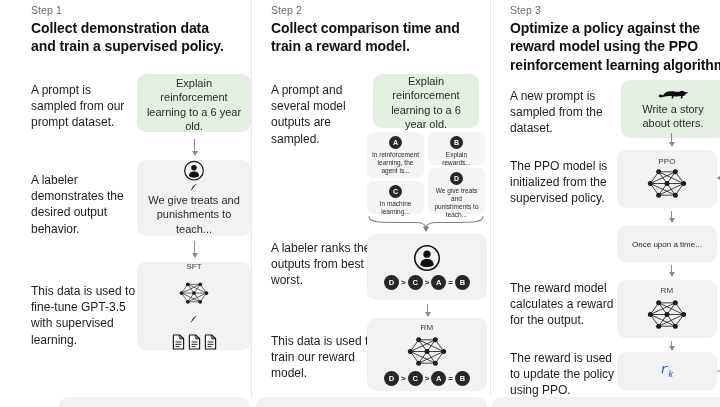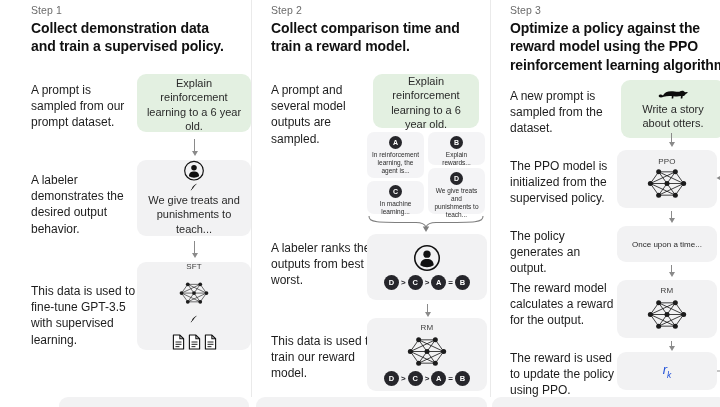--- a/index.html
+++ b/index.html
@@ -17,21 +17,21 @@
   .model-label{font-size:8px;color:#3c3c3c;letter-spacing:.2px;}
   .v-arrow{position:absolute;width:9px;display:flex;flex-direction:column;align-items:center;}
   .v-arrow .line{flex:1;width:1.2px;background:#8a8a8a;}
   .v-arrow .head{width:0;height:0;border-left:3.5px solid transparent;border-right:3.5px solid transparent;border-top:5px solid #8a8a8a;}
   .mini-card{position:absolute;background:#f4f4f6;border-radius:7px;display:flex;flex-direction:column;align-items:center;justify-content:flex-start;padding-top:4px;box-sizing:border-box;}
   .mini-caption{font-size:6.5px;line-height:1.25;color:#2a2a2a;padding:2px 4px 0;text-align:center;}
   .badge-sm{width:13px;height:13px;border-radius:50%;background:#26262b;color:#fff;font-size:7px;font-weight:bold;display:inline-flex;align-items:center;justify-content:center;flex:0 0 auto;}
   .ranking{display:flex;align-items:center;gap:2px;}
   .badge{width:15px;height:15px;border-radius:50%;background:#26262b;color:#fff;font-size:7.5px;font-weight:bold;display:inline-flex;align-items:center;justify-content:center;}
   .op{font-size:8px;font-weight:bold;color:#26262b;}
-  .rk{font-family:Liberation Sans, sans-serif;font-style:italic;font-size:13px;color:#1d4ed8;}
+  .rk{font-family:Liberation Mono, monospace;font-style:italic;font-size:13px;color:#1d4ed8;}
   .rk sub{font-size:8.5px;}
   .out-caption{font-size:8px;color:#2a2a2a;}
   .strip{position:absolute;top:397px;height:10px;background:#f2f2f3;border-radius:9px 9px 0 0;}
   .docs{display:flex;gap:3px;margin-top:2px;}
 </style>
 </head>
 <body>
 
 <svg width="0" height="0" style="position:absolute" aria-hidden="true">
   <defs>
@@ -220,21 +220,20 @@
     <svg width="44" height="35">
         <use href="#net"></use>
       </svg>
   </div>
 
   <div class="v-arrow" style="left:644px;top:211px;height:12px">
       <i class="line"></i>
       <i class="head"></i>
     </div>
 
-  <div class="row-text" style="left:487px;top:228px;width:106px">The policy generates an output.</div>
   <div class="card" style="left:594px;top:226px;width:100px;height:36px">
     <div class="out-caption">Once upon a time...</div>
   </div>
 
   <div class="v-arrow" style="left:644px;top:265px;height:12px">
       <i class="line"></i>
       <i class="head"></i>
     </div>
 
   <div class="row-text" style="left:487px;top:280px;width:110px">The reward model calculates a reward for the output.</div>

